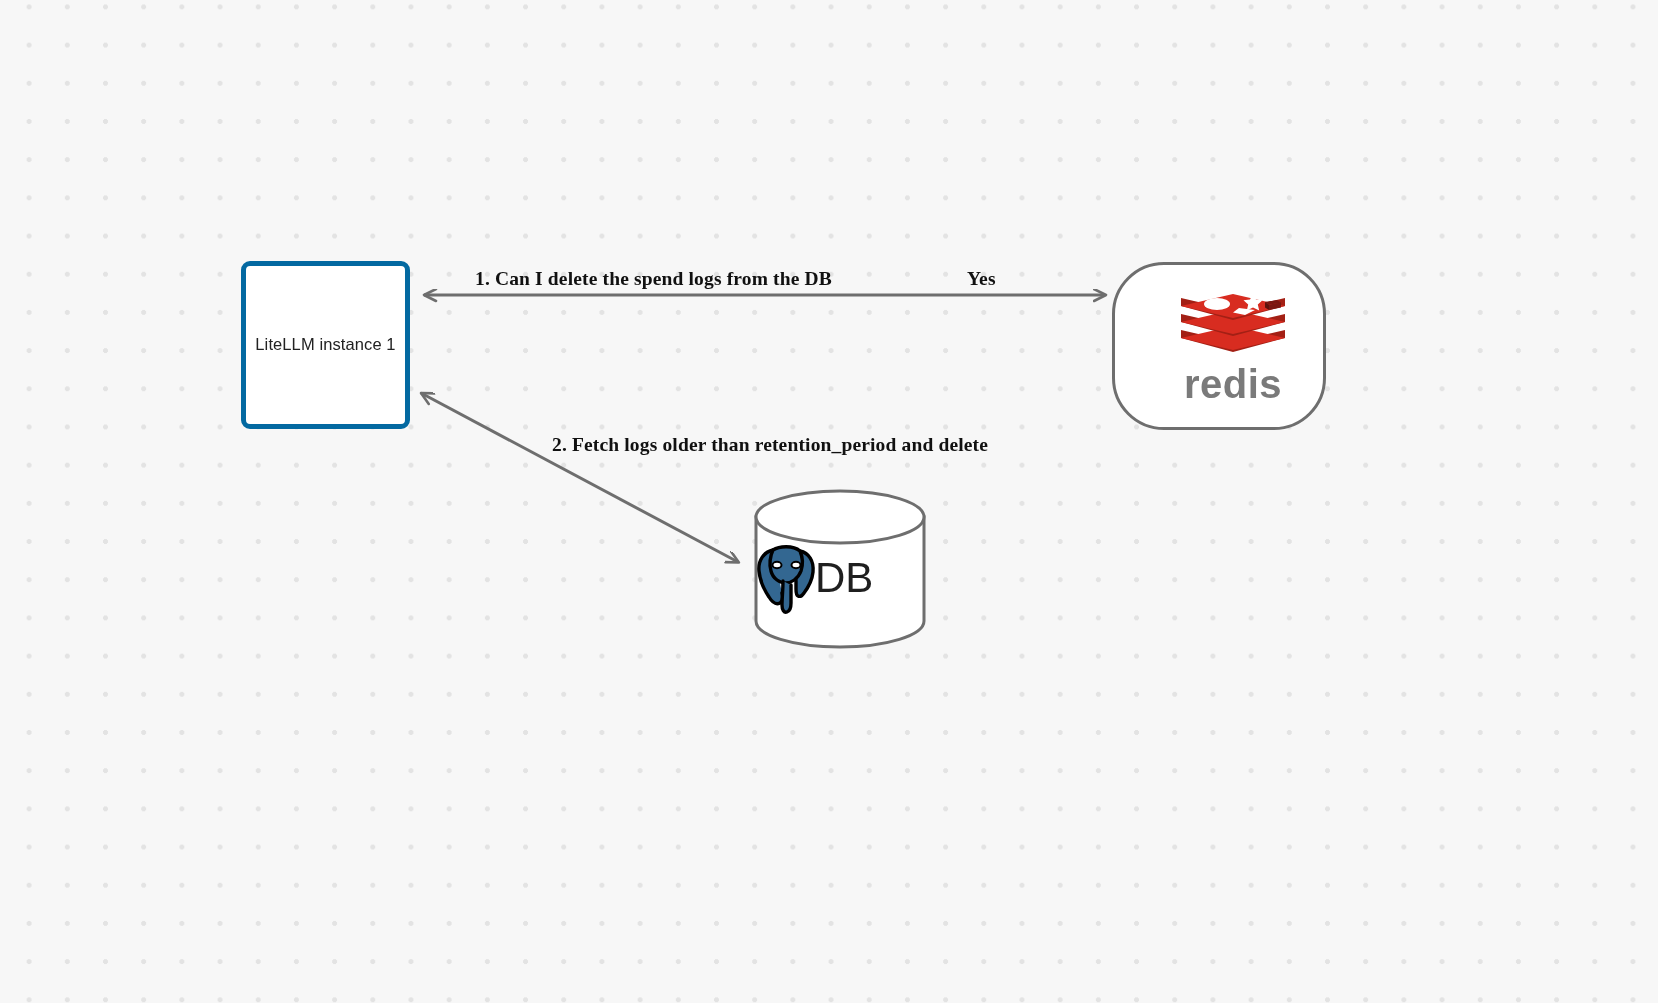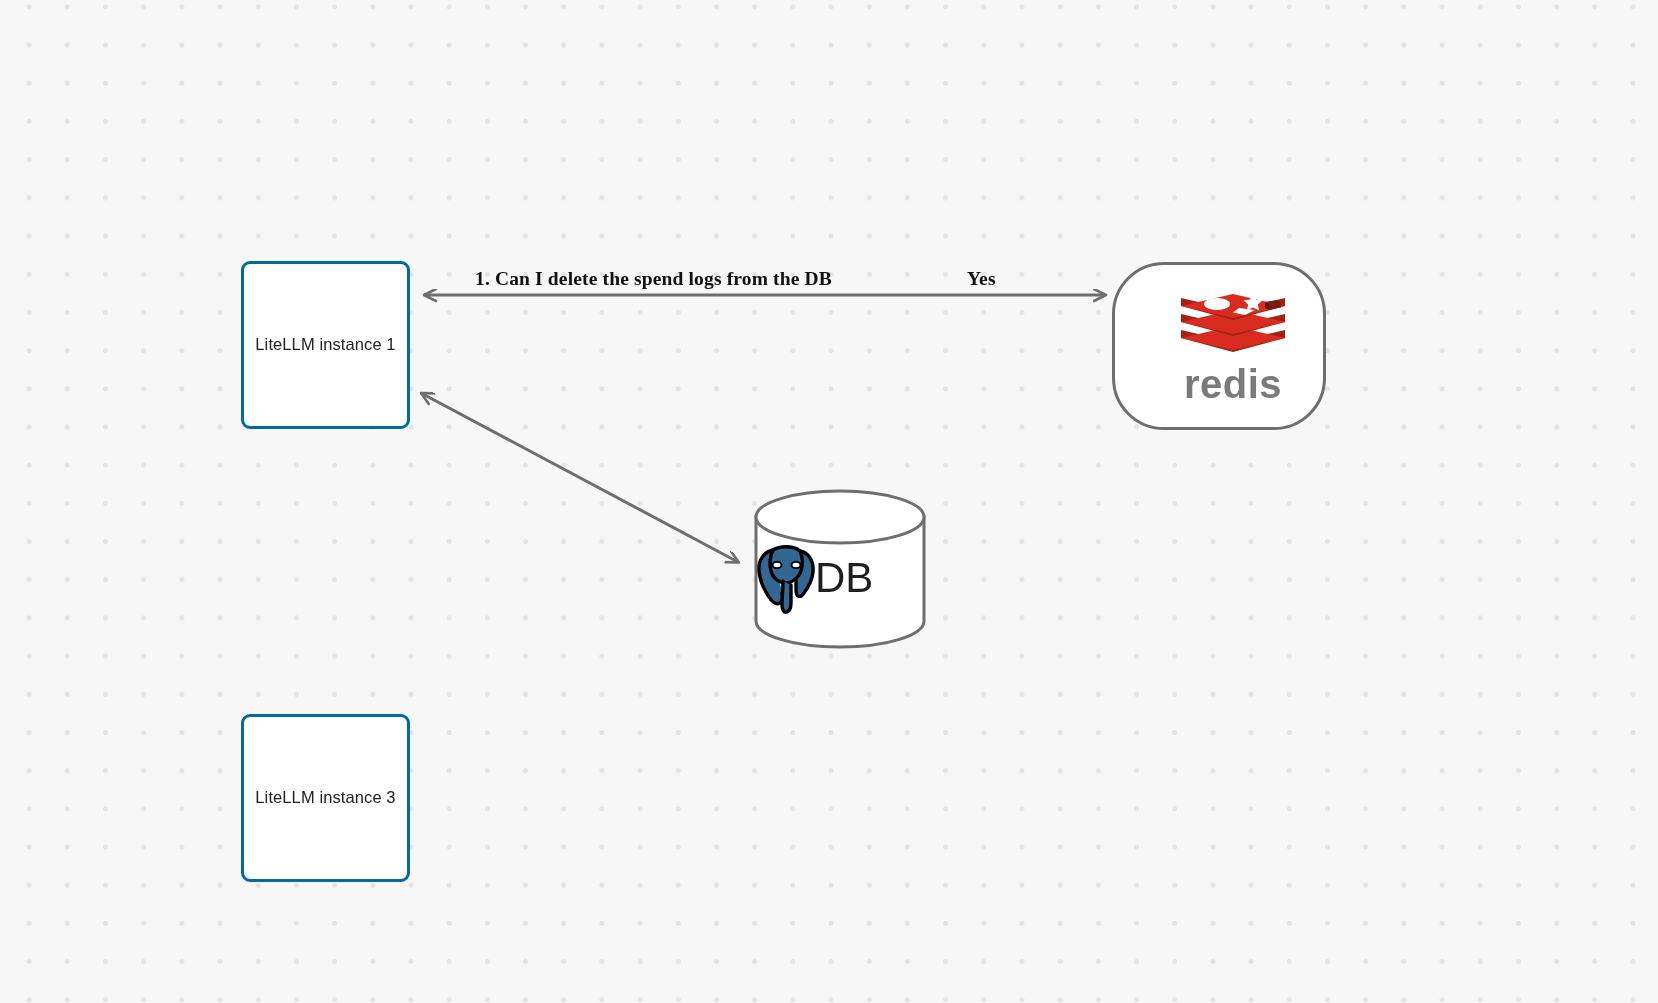--- a/index.html
+++ b/index.html
@@ -24,21 +24,21 @@
     width: 1658px;
     height: 1003px;
     background-image: radial-gradient(circle, #e3e3e3 2.6px, rgba(0,0,0,0) 2.7px);
     background-size: 38.2px 38.2px;
     background-position: 10px 26px;
     pointer-events: none;
   }
   .node-box {
     position: absolute;
     background: #ffffff;
-    border: 3px solid #0369a1;
+    border: 5px solid #0369a1;
     border-radius: 9px;
     box-sizing: border-box;
     display: flex;
     align-items: center;
     justify-content: center;
   }
   .node-label {
     font-size: 16.5px;
     color: #222222;
     font-family: "Liberation Sans", sans-serif;
@@ -150,23 +150,20 @@
     <g>
       <line x1="421" y1="393" x2="738" y2="562" stroke="#6e6e6e" stroke-width="3" marker-start="url(#arrow-left)" marker-end="url(#arrow-right)"></line>
     </g>
   </svg>
 
   <div class="node-box" id="litellm-1">
     <span class="node-label">LiteLLM instance 1</span>
   </div>
 
 
-  <div class="node-box" id="litellm-3">
-    <span class="node-label">LiteLLM instance 3</span>
-  </div>
 
   <div id="redis-node">
     <div class="redis-logo-wrap">
       <svg width="112" height="72" viewBox="0 0 112 72">
 
         <g>
           <polygon points="56,56 108,44 108,52 56,66 4,52 4,44" fill="#a32015"></polygon>
           <polygon points="56,40 108,52 56,64 4,52" fill="#d82c20"></polygon>
         </g>
 
@@ -214,14 +211,15 @@
           <ellipse cx="24" cy="24" rx="4.5" ry="3.2"></ellipse>
           <ellipse cx="43" cy="24" rx="4.5" ry="3.2"></ellipse>
         </g>
       </svg>
       <span class="db-text">DB</span>
     </div>
   </div>
 
   <div class="edge-label" id="label-step1">1.  Can I delete the spend logs from the DB</div>
   <div class="edge-label" id="label-yes">Yes</div>
+  <div class="edge-label" id="label-step2">2.  Fetch logs older than retention_period and delete</div>
 
 </div>
 
 </body></html>

